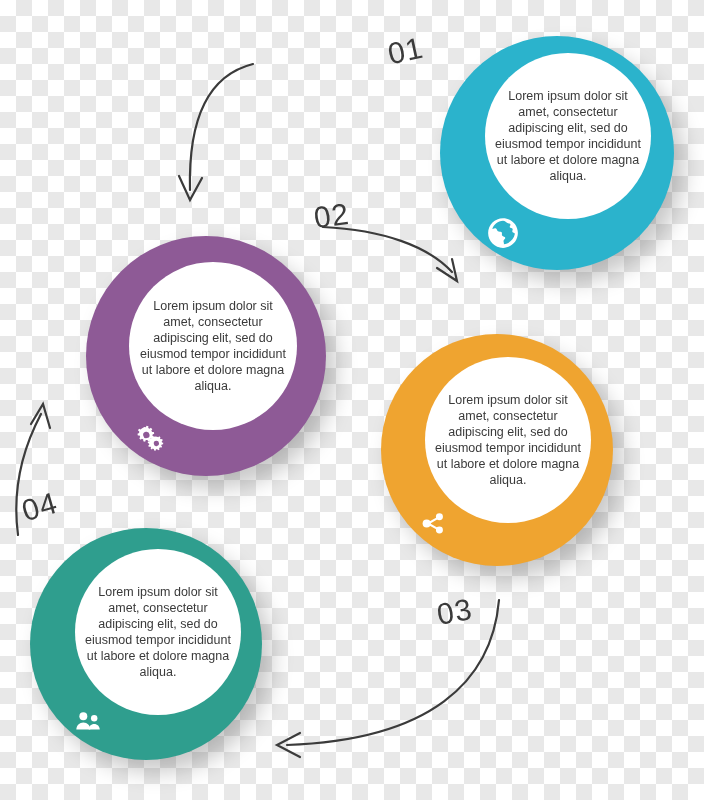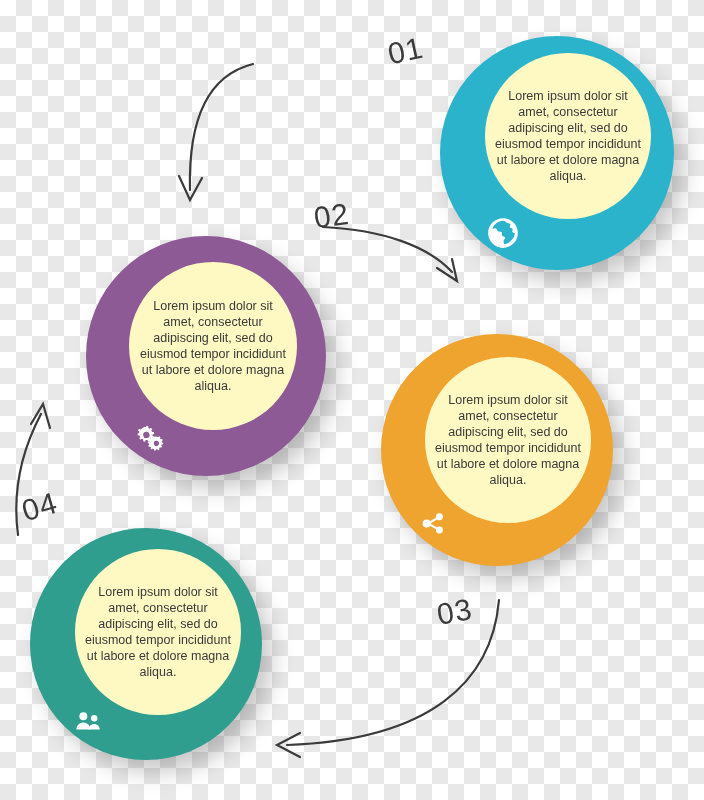--- a/index.html
+++ b/index.html
@@ -32,21 +32,21 @@
     width: 704px; height: 800px;
   }
   .node {
     position: absolute;
     border-radius: 50%;
     box-shadow: 10px 12px 22px rgba(0,0,0,0.22);
   }
   .node-inner {
     position: absolute;
     border-radius: 50%;
-    background: #fef9c3;
+    background: #ffffff;
     display: flex;
     align-items: center;
     justify-content: center;
     text-align: center;
     box-sizing: border-box;
   }
   .node-text {
     font-size: 12.5px;
     line-height: 16px;
     color: #3a3a3a;

